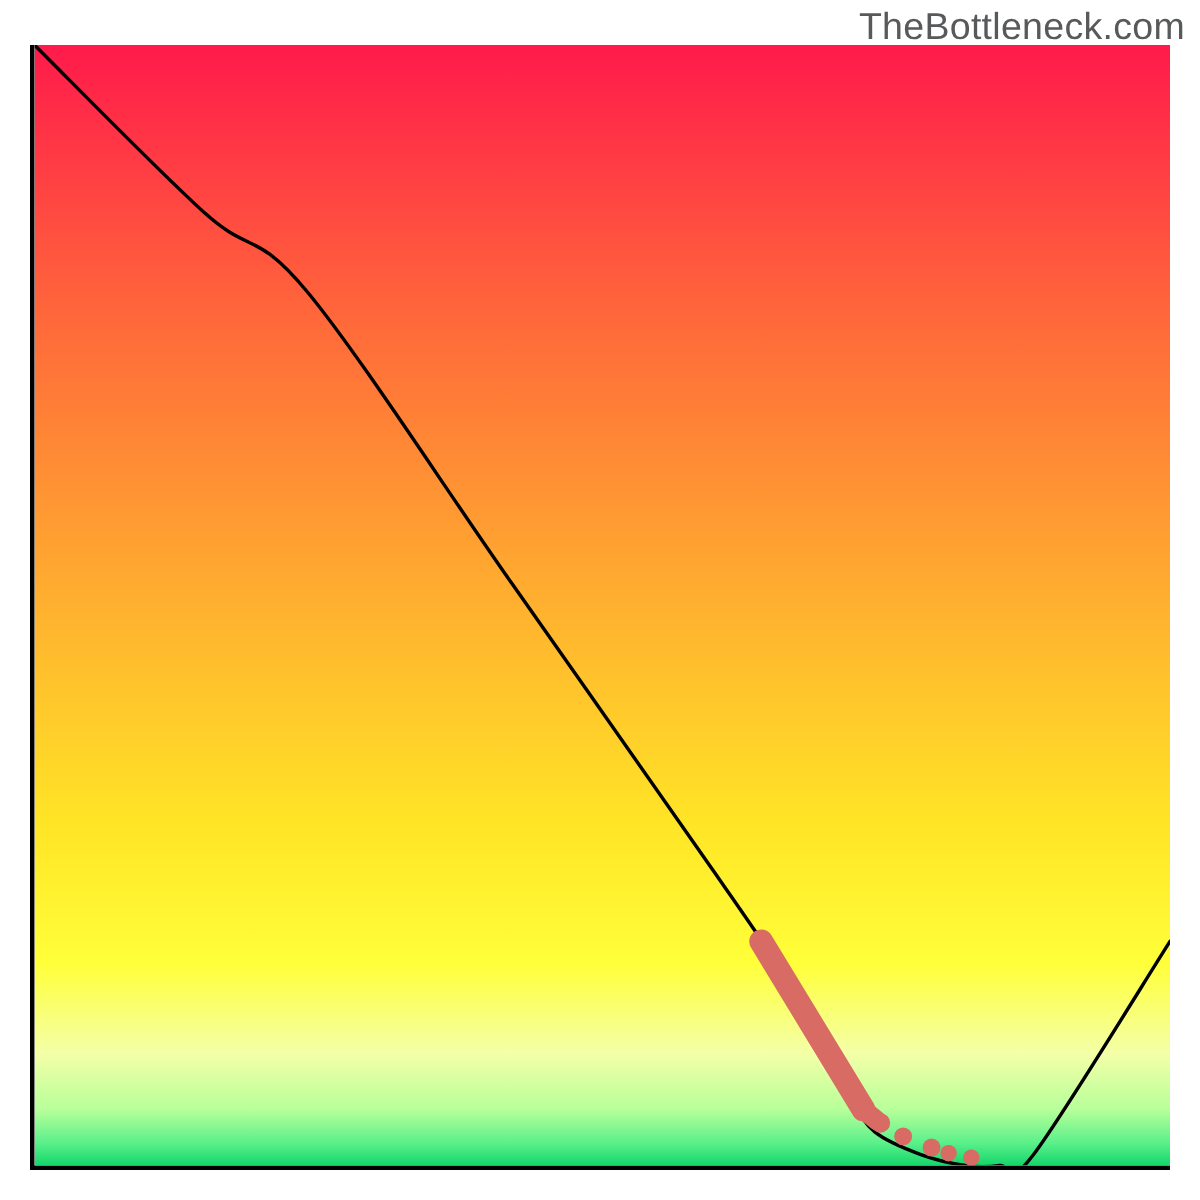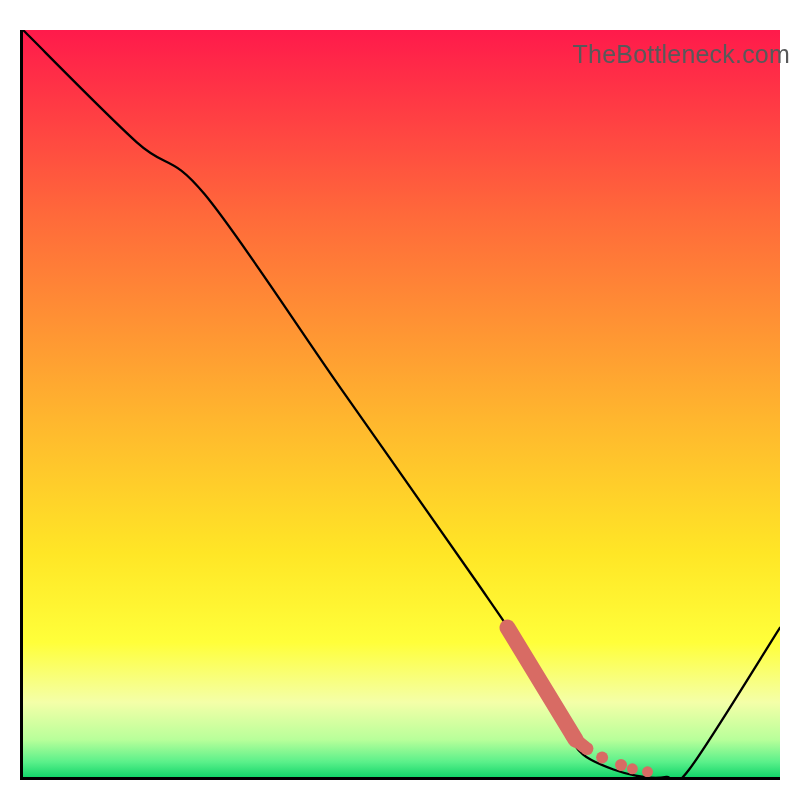--- a/index.html
+++ b/index.html
@@ -18,21 +18,20 @@
   }
   .watermark {
     position: absolute;
     top: 4px;
     right: 10px;
     font-size: 25px;
     font-weight: 400;
     color: #58595a;
     letter-spacing: 0.2px;
     z-index: 20;
-    margin-top: 36px;
   }
   .plot {
     position: absolute;
     left: 20px;
     top: 30px;
     width: 760px;
     height: 750px;
     border-left: 3.5px solid #000;
     border-bottom: 3.5px solid #000;
     box-sizing: border-box;

